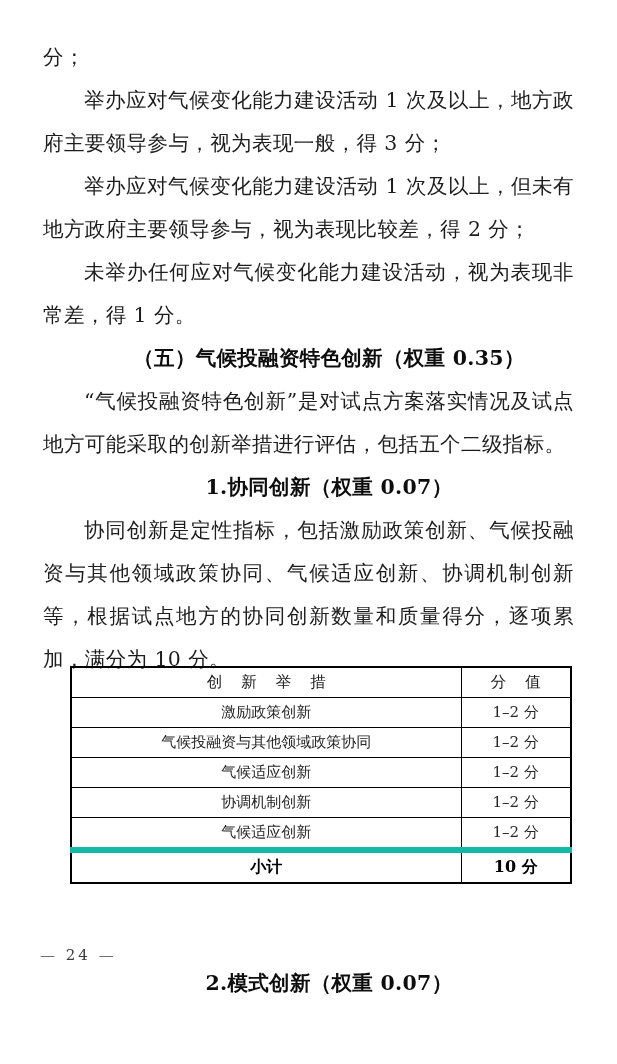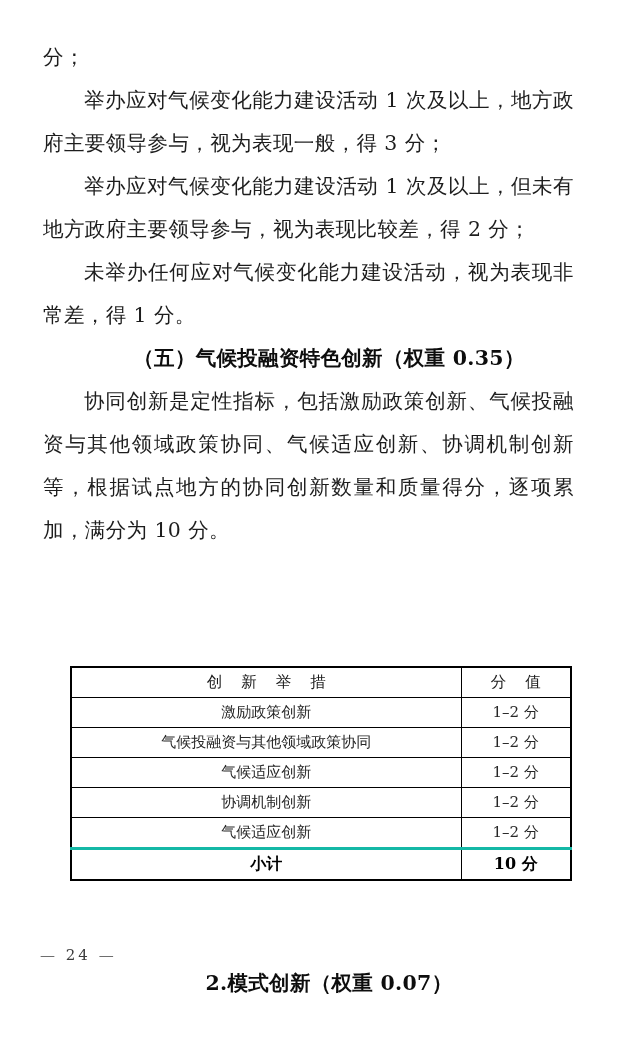--- a/index.html
+++ b/index.html
@@ -87,21 +87,21 @@
   table.score-table tr.total td {
     font-weight: bold;
     font-size: 16px;
     color: #000;
   }
   
   table.score-table {
     border: 2px solid #000;
   }
   table.score-table tr.total td {
-    border-top: 3px solid #14b8a6;
+    border-top: 6px solid #14b8a6;
   }
   table.score-table tr.head td {
     border-bottom: 1px solid #000;
   }
 
   
   .page-footer {
     position: absolute;
     left: 40px;
     top: 946px;
@@ -124,21 +124,23 @@
     <p class="para">分；</p>
 
     <p class="para indent">举办应对气候变化能力建设活动 1 次及以上，地方政府主要领导参与，视为表现一般，得 3 分；</p>
 
     <p class="para indent">举办应对气候变化能力建设活动 1 次及以上，但未有地方政府主要领导参与，视为表现比较差，得 2 分；</p>
 
     <p class="para indent">未举办任何应对气候变化能力建设活动，视为表现非常差，得 1 分。</p>
 
     <p class="heading">（五）气候投融资特色创新（权重 0.35）</p>
 
+    <p class="para indent">“气候投融资特色创新”是对试点方案落实情况及试点地方可能采取的创新举措进行评估，包括五个二级指标。</p>
 
+    <p class="heading sub">1.协同创新（权重 0.07）</p>
 
     <p class="para indent">协同创新是定性指标，包括激励政策创新、气候投融资与其他领域政策协同、气候适应创新、协调机制创新等，根据试点地方的协同创新数量和质量得分，逐项累加，满分为 10 分。</p>
 
   </div>
 
   <div class="score-table-wrap">
     <table class="score-table">
       <colgroup>
         <col class="c-measure">
         <col class="c-score">

